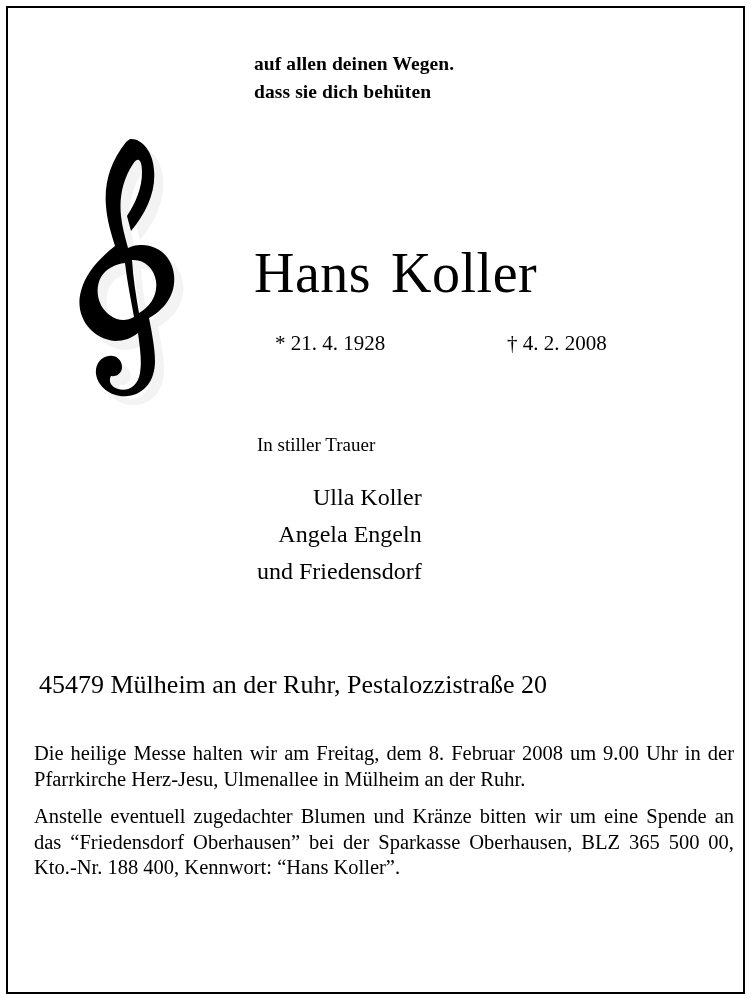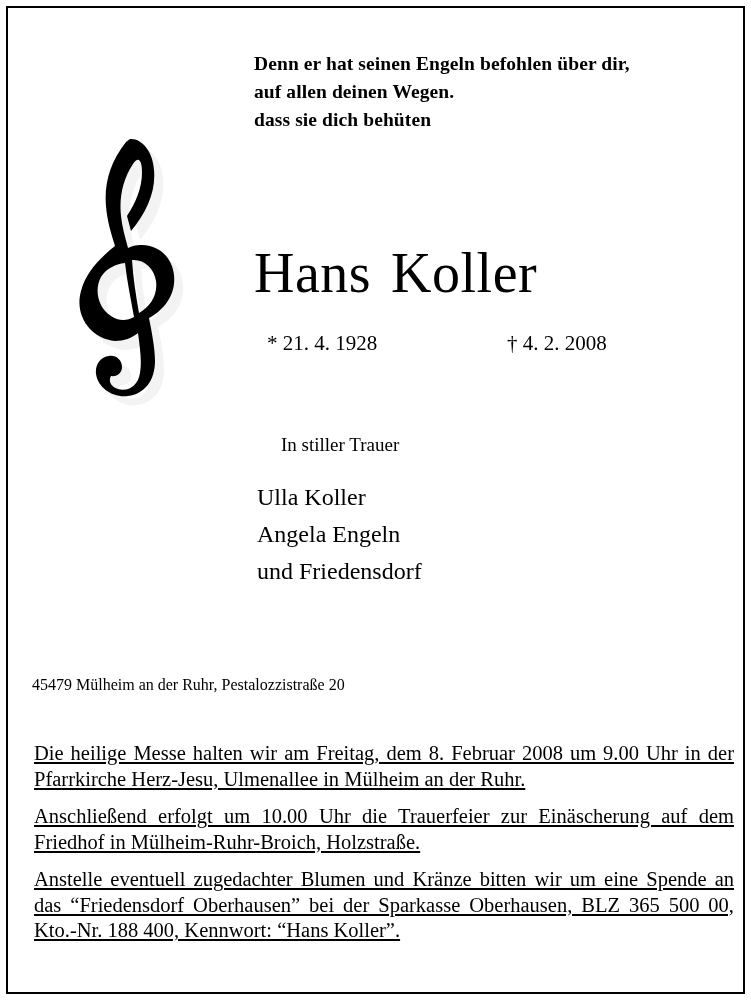--- a/index.html
+++ b/index.html
@@ -88,87 +88,85 @@
   .dates {
     position: absolute;
     left: 255px;
     top: 322px;
     width: 420px;
     font-size: 21px;
     line-height: 26px;
   }
   .dates .birth {
     position: absolute;
-    left: 4px;
+    left: 12px;
     top: 0;
     white-space: nowrap;
     text-align: right;
   }
   .dates .death {
     position: absolute;
     left: 244px;
     top: 0;
     white-space: nowrap;
   }
 
   
   .mourn-intro {
     position: absolute;
     left: 249px;
     top: 425px;
     font-size: 19px;
     line-height: 24px;
-    margin-left: 24px;
   }
   .mourners {
     position: absolute;
     left: 249px;
     top: 471px;
     font-size: 24px;
     line-height: 37px;
+    text-align: right;
   }
   .mourners div { white-space: nowrap; }
 
   
   .address {
     position: absolute;
-    left: 24px;
+    left: 31px;
     top: 664px;
-    font-size: 16px;
+    font-size: 26px;
     line-height: 26px;
     white-space: nowrap;
   }
 
   
   .paras {
     position: absolute;
     left: 26px;
     top: 733px;
     width: 700px;
     font-size: 20.5px;
     line-height: 25.5px;
-    text-decoration: underline;
   }
   .paras p {
     margin: 0 0 12px 0;
     text-align: justify;
     text-justify: inter-word;
   }
   .paras p:last-child { margin-bottom: 0; }
 </style>
 </head>
 <body>
 
 <div class="page">
   <div class="frame-outer">
     <div class="frame-gap">
       <div class="content">
 
         <div class="verse">
-          <div>Denn er hat seinen Engeln befohlen über dir,</div>
           <div>auf allen deinen Wegen.</div>
           <div>dass sie dich behüten</div>
         </div>
 
         <div class="clef">
           <svg width="130" height="275" viewBox="0 0 130 275" xmlns="http://www.w3.org/2000/svg">
             <g>
 
               <g transform="translate(9,9)" opacity="0.18">
                 <path d="M56 6
@@ -261,20 +259,19 @@
         <div class="mourners">
           <div>Ulla Koller</div>
           <div>Angela Engeln</div>
           <div>und Friedensdorf</div>
         </div>
 
         <div class="address">45479 Mülheim an der Ruhr, Pestalozzistraße 20</div>
 
         <div class="paras">
           <p>Die heilige Messe halten wir am Freitag, dem 8. Februar 2008 um 9.00 Uhr in der Pfarrkirche  Herz-Jesu, Ulmenallee in Mülheim an der Ruhr.</p>
-          <p>Anschließend erfolgt um 10.00 Uhr die Trauerfeier zur Einäscherung auf dem Friedhof in Mülheim-Ruhr-Broich, Holzstraße.</p>
           <p>Anstelle eventuell zugedachter Blumen und Kränze bitten wir um eine Spende an das “Friedensdorf Oberhausen” bei der Sparkasse Oberhausen, BLZ 365 500 00, Kto.-Nr. 188 400, Kennwort: “Hans Koller”.</p>
         </div>
 
       </div>
     </div>
   </div>
 </div>
 
 </body></html>

